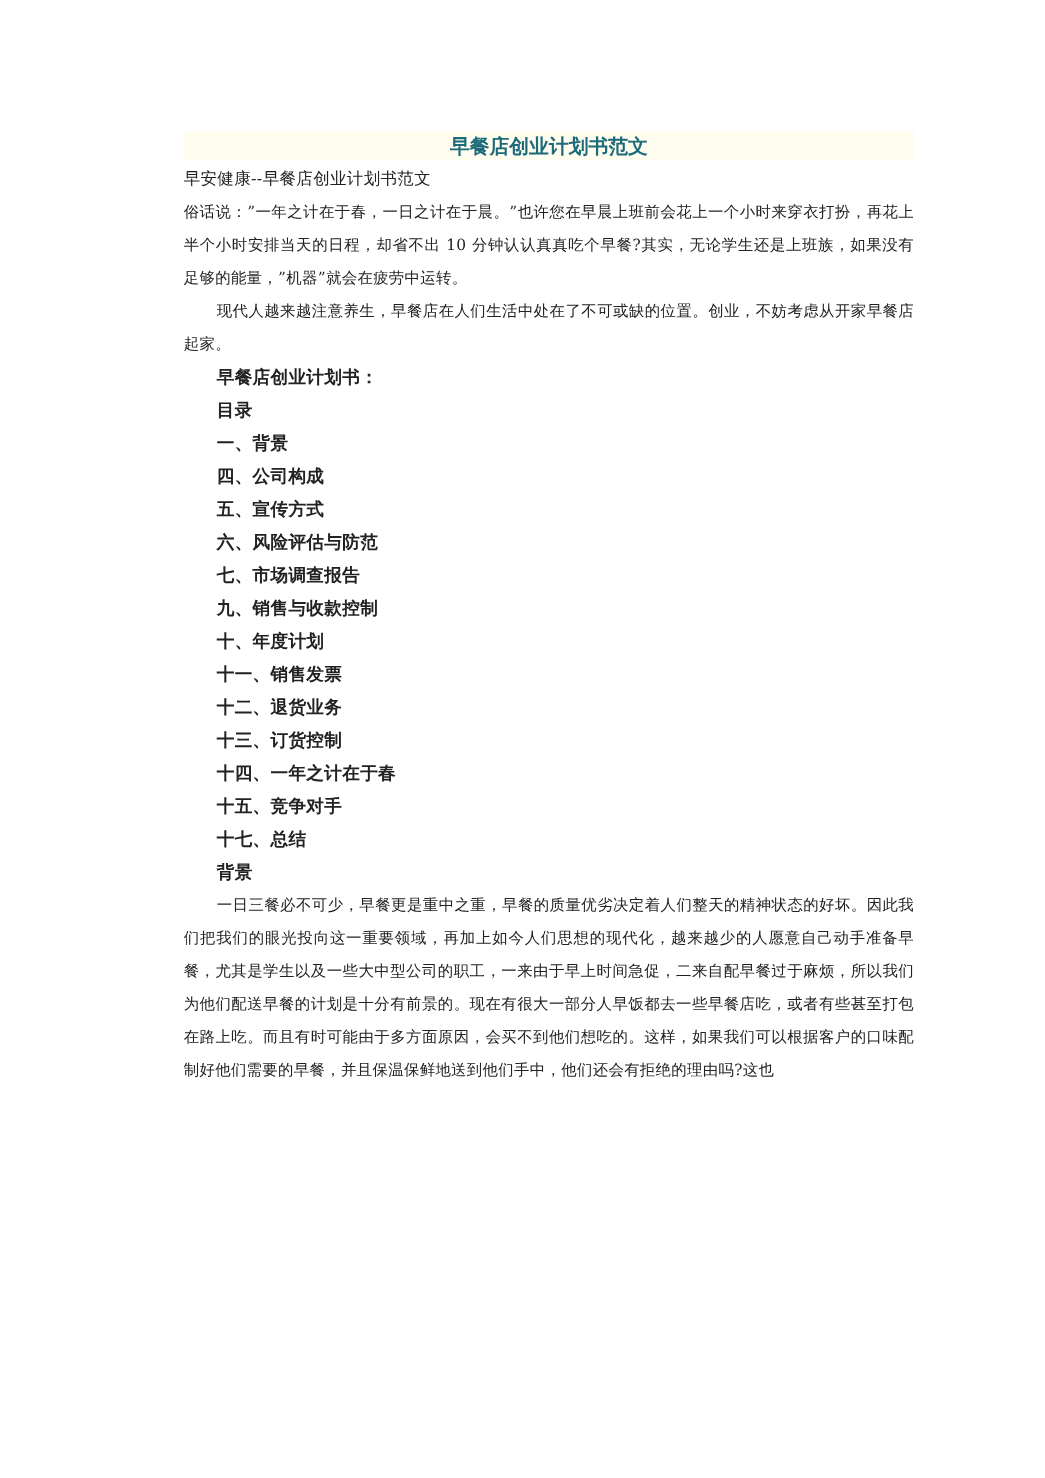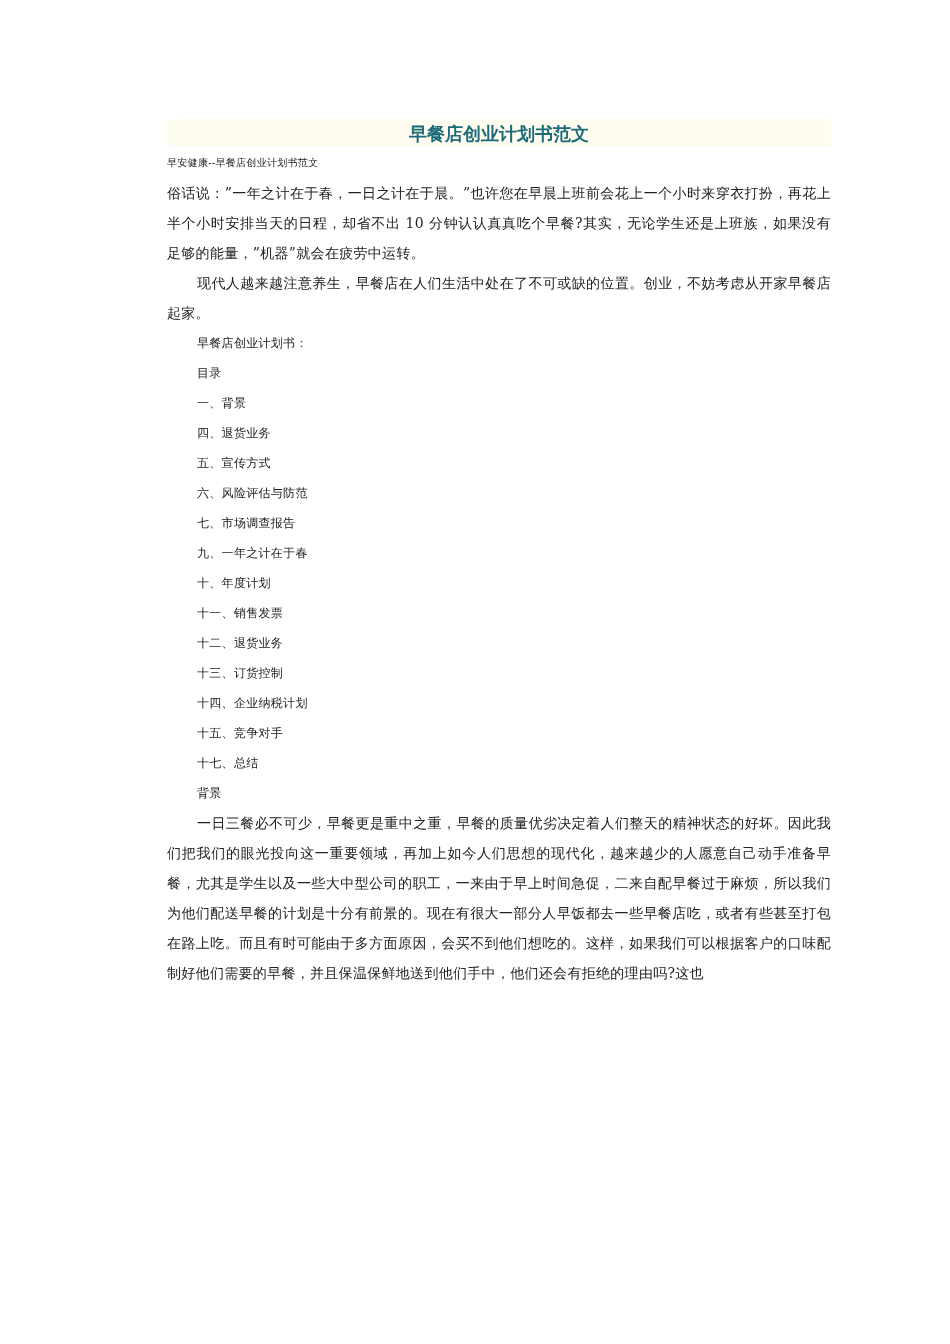--- a/index.html
+++ b/index.html
@@ -46,34 +46,35 @@
     }
     .body-text {
       font-size: 14px;
       line-height: 30px;
       color: #222222;
       letter-spacing: 0.3px;
     }
     .subtitle {
       margin-top: 2px;
       font-family: Liberation Sans, sans-serif;
-      font-size: 10px;
+      font-size: 15px;
       line-height: 30px;
     }
     .para {
       margin: 0;
       text-align: justify;
     }
     .indent {
       text-indent: 30px;
     }
     .toc-line {
       padding-left: 30px;
       line-height: 30px;
-      font-size: 12px;
+      font-size: 16px;
+      font-weight: bold;
     }
     .num {
       font-family: "DejaVu Sans", "Liberation Sans", sans-serif;
     }
   </style>
 </head>
 <body>
 
 <div class="page">
 
@@ -87,30 +88,30 @@
 
     <p class="para">俗话说：”一年之计在于春，一日之计在于晨。”也许您在早晨上班前会花上一个小时来穿衣打扮，再花上半个小时安排当天的日程，却省不出 10 分钟认认真真吃个早餐?其实，无论学生还是上班族，如果没有足够的能量，”机器”就会在疲劳中运转。</p>
 
     <p class="para indent">现代人越来越注意养生，早餐店在人们生活中处在了不可或缺的位置。创业，不妨考虑从开家早餐店起家。</p>
 
     <div class="toc-line">早餐店创业计划书：</div>
     <div class="toc-line">目录</div>
 
     <div>
       <div class="toc-line">一、背景</div>
-      <div class="toc-line">四、退货业务</div>
+      <div class="toc-line">四、公司构成</div>
       <div class="toc-line">五、宣传方式</div>
       <div class="toc-line">六、风险评估与防范</div>
       <div class="toc-line">七、市场调查报告</div>
-      <div class="toc-line">九、一年之计在于春</div>
+      <div class="toc-line">九、销售与收款控制</div>
       <div class="toc-line">十、年度计划</div>
       <div class="toc-line">十一、销售发票</div>
       <div class="toc-line">十二、退货业务</div>
       <div class="toc-line">十三、订货控制</div>
-      <div class="toc-line">十四、企业纳税计划</div>
+      <div class="toc-line">十四、一年之计在于春</div>
       <div class="toc-line">十五、竞争对手</div>
       <div class="toc-line">十七、总结</div>
     </div>
 
     <div class="toc-line">背景</div>
 
     <p class="para indent">一日三餐必不可少，早餐更是重中之重，早餐的质量优劣决定着人们整天的精神状态的好坏。因此我们把我们的眼光投向这一重要领域，再加上如今人们思想的现代化，越来越少的人愿意自己动手准备早餐，尤其是学生以及一些大中型公司的职工，一来由于早上时间急促，二来自配早餐过于麻烦，所以我们为他们配送早餐的计划是十分有前景的。现在有很大一部分人早饭都去一些早餐店吃，或者有些甚至打包在路上吃。而且有时可能由于多方面原因，会买不到他们想吃的。这样，如果我们可以根据客户的口味配制好他们需要的早餐，并且保温保鲜地送到他们手中，他们还会有拒绝的理由吗?这也</p>
   </div>
 </div>
 

